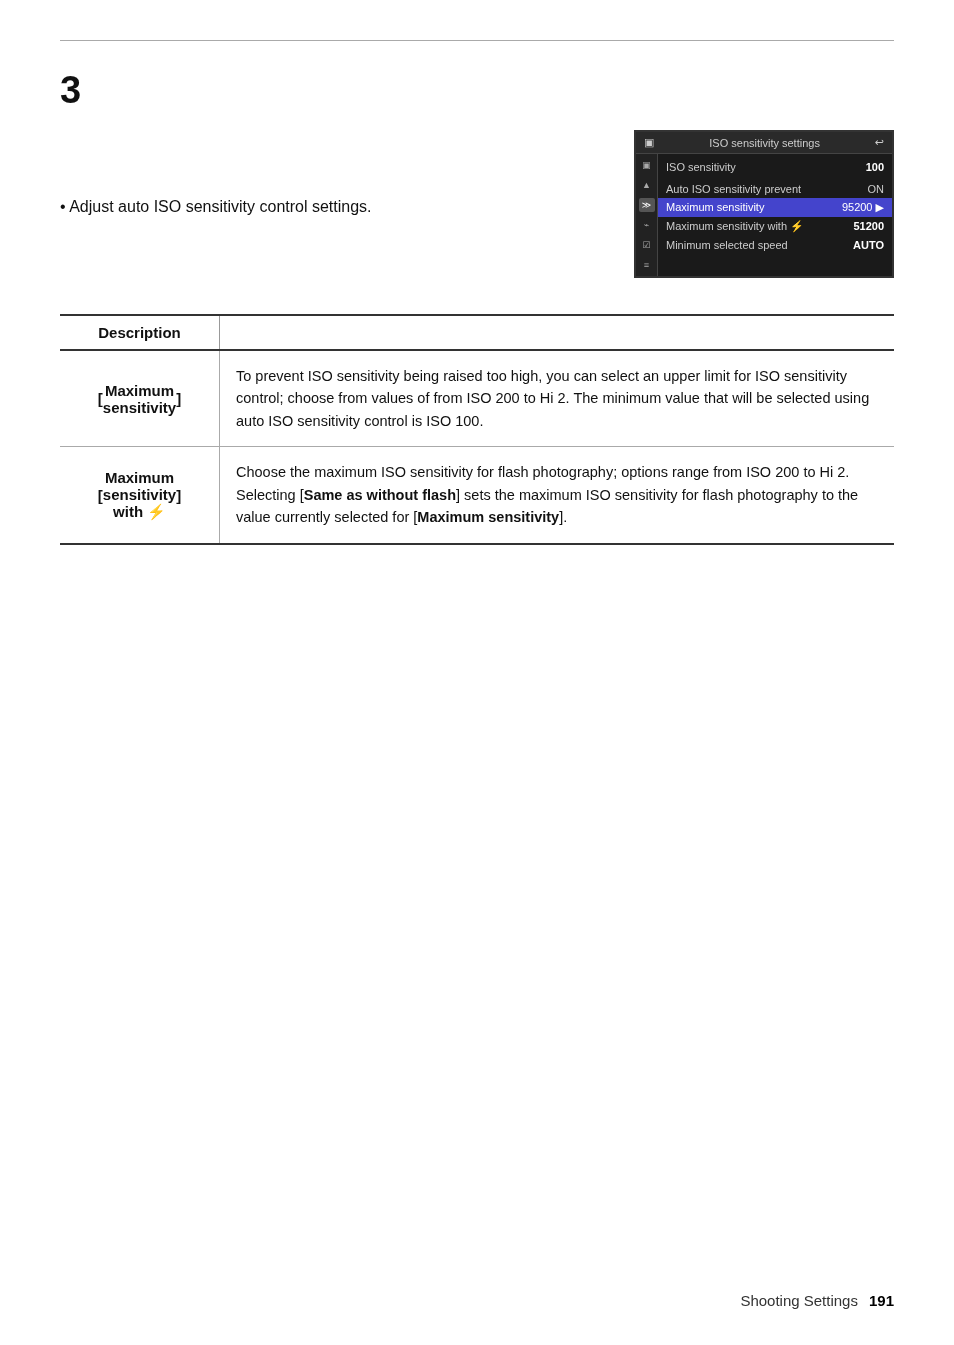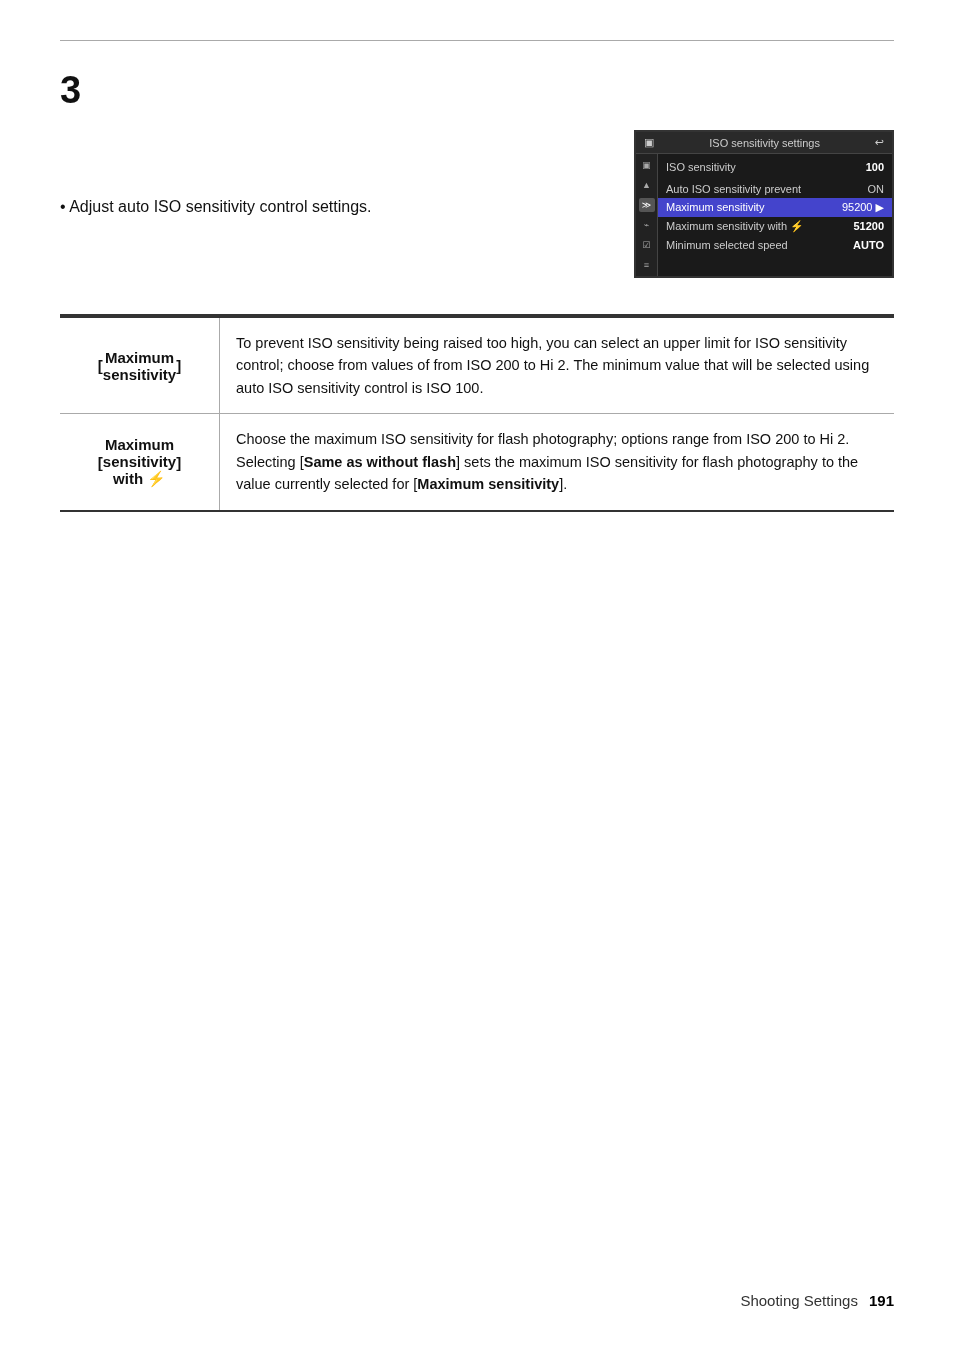--- a/index.html
+++ b/index.html
@@ -235,20 +235,21 @@
           <span class="label">Minimum selected speed</span>
           <span class="value highlight">AUTO</span>
         </div>
       </div>
     </div>
   </div>
 </div>
 
 <div class="table-wrapper">
   <div class="table-header">
+    <div class="table-header-cell">Description</div>
   </div>
   <div class="table-row">
     <div class="table-cell-option">
       [<strong>Maximum<br>sensitivity</strong>]
     </div>
     <div class="table-cell-desc">
       <span>To prevent ISO sensitivity being raised too high, you can select an upper limit for ISO sensitivity control; choose from values of from ISO 200 to Hi 2. The minimum value that will be selected using auto ISO sensitivity control is ISO 100.</span>
     </div>
   </div>
   <div class="table-row">

